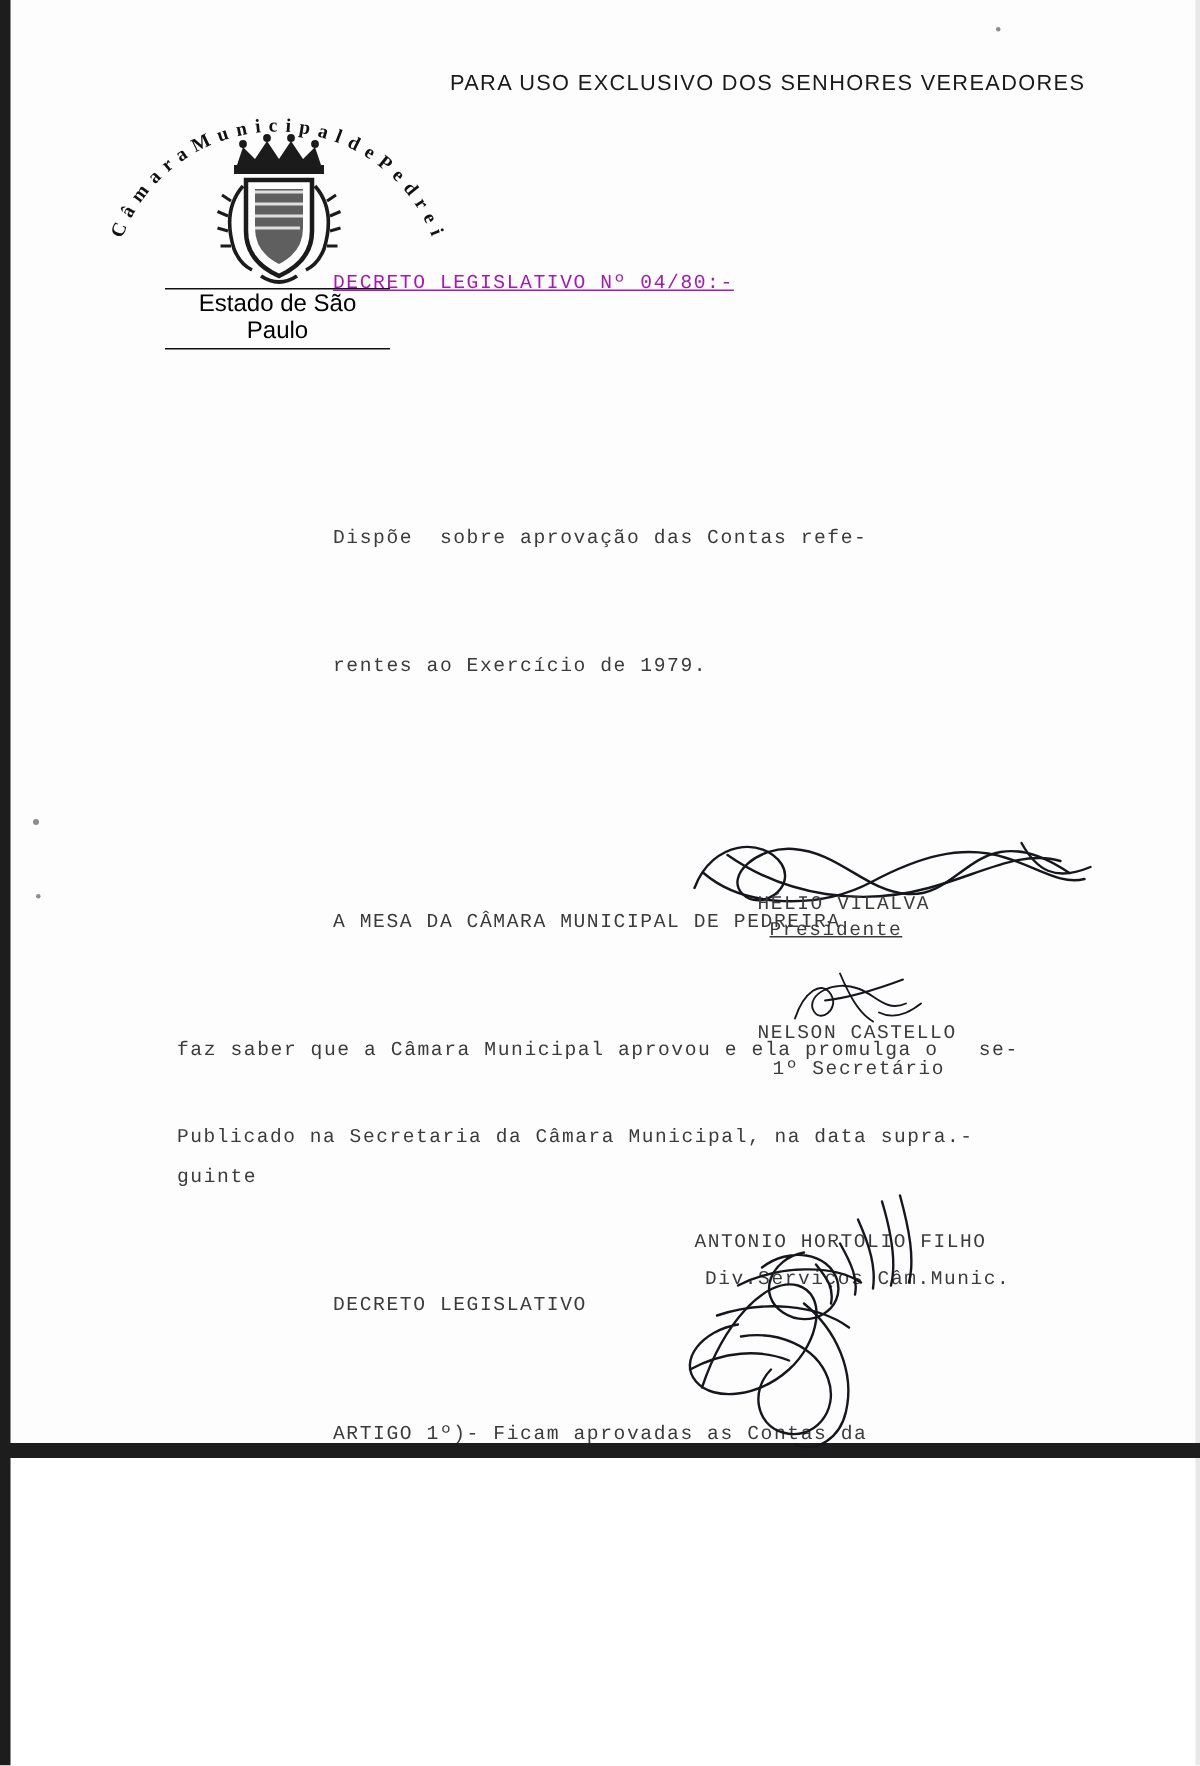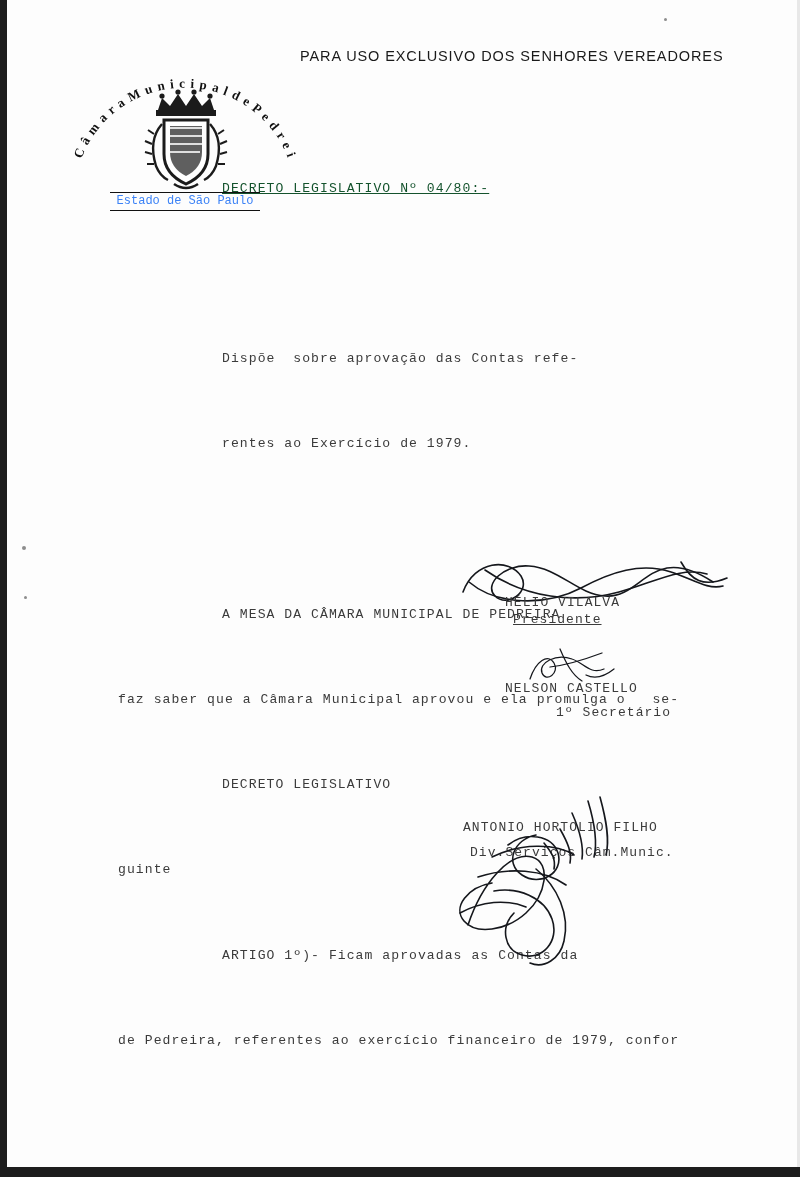--- a/index.html
+++ b/index.html
@@ -13,21 +13,21 @@
     position: relative;
     font-family: "Liberation Mono", monospace;
     color: #111;
     overflow: hidden;
   }
 
   
   .page {
     position: absolute;
     left: 0; top: 0;
-    width: 800px; height: 1177px;
+    width: 800px; height: 972px;
     background: #fdfdfd;
     box-sizing: border-box;
   }
   .edge-left {
     position: absolute;
     left: 0; top: 0;
     width: 7px; height: 1177px;
     background: #1d1d1d;
   }
   .edge-bottom {
@@ -82,44 +82,44 @@
     top: 32px;
     width: 92px;
     height: 110px;
   }
   .seal .state-label {
     position: absolute;
     left: 48px;
     top: 140px;
     width: 150px;
     text-align: center;
-    font-family: Liberation Mono, monospace;
-    font-size: 12px;
-    color: #3b82f6;
+    font-family: Liberation Sans, sans-serif;
+    font-size: 16px;
+    color: #000000;
     border-top: 1.5px solid #111;
     border-bottom: 1.5px solid #111;
     padding: 1px 0 2px 0;
   }
 
   
   .doc-body {
     position: absolute;
     left: 118px;
     top: 118px;
     width: 600px;
     font-family: "Liberation Mono", monospace;
     font-size: 13.1px;
     line-height: 28.4px;
     letter-spacing: 1.05px;
     color: #3b3b3b;
     white-space: pre;
   }
   .ln { display: block; height: 28.4px; }
   .ln.indent { padding-left: 104px; }
-  .ln.title { text-decoration: underline; color: #14532d; }
+  .ln.title { text-decoration: underline; color: #a21caf; }
   .ln.blank { color: transparent; }
 
   .sig-name {
     position: absolute;
     font-family: "Liberation Mono", monospace;
     font-size: 13px;
     letter-spacing: 1.05px;
     color: #3b3b3b;
     white-space: pre;
   }
@@ -191,24 +191,23 @@
   </div>
 
   <div class="doc-body">
     <span class="ln indent title">DECRETO LEGISLATIVO Nº 04/80:-</span>
     <span class="ln blank">.</span>
     <span class="ln indent">Dispõe  sobre aprovação das Contas refe-</span>
     <span class="ln indent">rentes ao Exercício de 1979.</span>
     <span class="ln blank">.</span>
     <span class="ln indent">A MESA DA CÂMARA MUNICIPAL DE PEDREIRA</span>
     <span class="ln">faz saber que a Câmara Municipal aprovou e ela promulga o   se-</span>
+    <span class="ln">guinte</span>
     <span class="ln indent">DECRETO LEGISLATIVO</span>
-    <span class="ln">guinte</span>
     <span class="ln indent">ARTIGO 1º)- Ficam aprovadas as Contas da</span>
-    <span class="ln">de Pedreira, referentes ao exercício financeiro de 1979, confor</span>
     
     
     
     
     
     
   </div>
 
   <div class="scribble" style="left:455px; top:552px;">
     <svg width="280" height="62" viewBox="0 0 280 62">
@@ -225,22 +224,23 @@
   <div class="scribble thin" style="left:520px; top:645px;">
     <svg width="110" height="46" viewBox="0 0 110 46">
       <path d="M10,34 C16,16 28,8 34,18 C40,28 26,38 22,28 C18,18 36,8 52,14 C64,18 70,30 84,24"></path>
       <path d="M40,4 C46,18 52,30 62,36"></path>
       <path d="M30,22 C48,20 66,14 82,8"></path>
       <path d="M66,30 C74,34 84,32 94,24"></path>
     </svg>
   </div>
 
   <div class="sig-name" style="left:505px; top:681px;text-align:center;">NELSON CASTELLO</div>
-  <div class="sig-name" style="left:515px; top:705px;margin-left:41px;">1º Secretário</div>
-
+  <div class="sig-name" style="left:515px; top:705px;">1º Secretário</div>
+
+  <div class="sig-name" style="left:118px; top:750px;">Publicado na Secretaria da Câmara Municipal, na data supra.-</div>
 
   <div class="sig-name" style="left:463px; top:820px;">ANTONIO HORTOLIO FILHO</div>
   <div class="sig-name" style="left:470px; top:845px;">Div.Serviços Câm.Munic.</div>
 
   <div class="scribble" style="left:448px; top:795px;">
     <svg width="230" height="190" viewBox="0 0 230 190">
       <path d="M140,6 C146,26 150,46 146,62"></path>
       <path d="M152,2 C158,24 162,44 158,60"></path>
       <path d="M124,18 C132,36 136,50 134,64"></path>
       <path d="M112,34 C120,48 124,58 122,68"></path>

